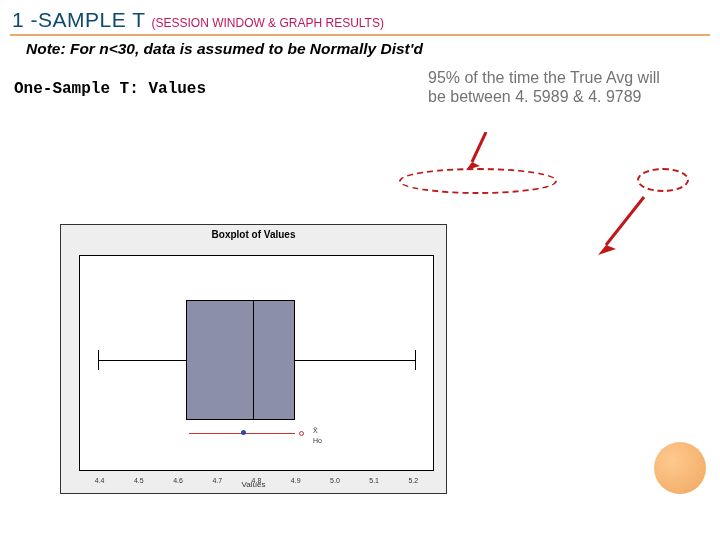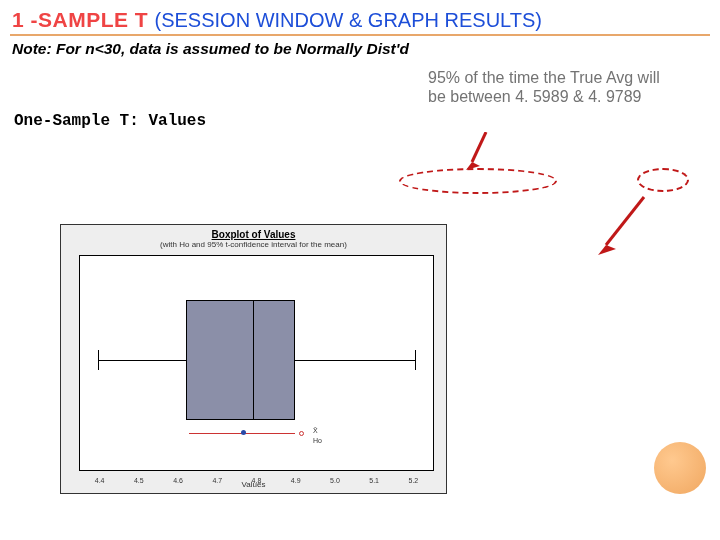--- a/index.html
+++ b/index.html
@@ -9,53 +9,53 @@
     font-family: Arial, sans-serif;
     background: #fff;
     position: relative;
     overflow: hidden;
   }
   .title-bar {
     padding: 8px 12px 2px 12px;
   }
   .title-main {
     font-size: 21px;
-    color: #ef4444;
-    font-weight: bold;
+    color: #0c4a6e;
+    font-weight: normal;
     letter-spacing: 0.5px;
   }
   .title-sub {
-    font-size: 20px;
-    color: #1d4ed8;
+    font-size: 12px;
+    color: #be185d;
   }
   .underline {
     border-bottom: 2px solid #e8a76b;
     margin: 0 10px 2px 10px;
   }
   .note {
     font-style: italic;
     font-weight: bold;
     font-size: 15.5px;
     padding: 2px 12px 6px 12px;
     color: #000;
+    margin-left: 14px;
   }
   .content {
     position: relative;
     width: 100%;
     height: 440px;
   }
   .session-title {
     position: absolute;
     left: 14px;
     top: 16px;
     font-family: 'Courier New', monospace;
     font-weight: bold;
     font-size: 16px;
     color: #000;
-    margin-top: 32px;
   }
   .hypothesis {
     position: absolute;
     left: 14px;
     top: 52px;
     font-family: 'Courier New', monospace;
     font-size: 13.5px;
     color: #303030;
   }
   .table {
@@ -126,21 +126,20 @@
     background: #eee;
     border: 1px solid #333;
   }
   .chart-title {
     text-align: center;
     font-family: 'Segoe UI', Tahoma, sans-serif;
     font-size: 10px;
     font-weight: bold;
     padding-top: 4px;
     color: #000;
-    text-decoration: underline;
   }
   .chart-subtitle {
     text-align: center;
     font-family: 'Segoe UI', Tahoma, sans-serif;
     font-size: 8px;
     color: #333;
   }
   .plot-area {
     position: absolute;
     left: 18px;
@@ -284,21 +283,20 @@
   </svg>
   <svg class="arrow2" viewBox="0 0 50 60">
     <line x1="48" y1="2" x2="10" y2="50" stroke="#c01818" stroke-width="3"></line>
     <polygon points="10,50 2,60 20,54" fill="#c01818"></polygon>
   </svg>
 
   <div class="annotation1">95% of the time the True Avg will be between 4. 5989 &amp; 4. 9789</div>
 
   <div class="chart-container">
     <div class="chart-title">Boxplot of Values</div>
-    <div class="chart-subtitle">(with Ho and 95% t-confidence interval for the mean)</div>
     <div class="plot-area">
       <div class="whisker-left"></div>
       <div class="whisker-left-cap"></div>
       <div class="whisker-right"></div>
       <div class="whisker-right-cap"></div>
       <div class="box"></div>
       <div class="median-line"></div>
       <div class="ci-line"></div>
       <div class="ci-dot"></div>
       <div class="ho-dot"></div>

